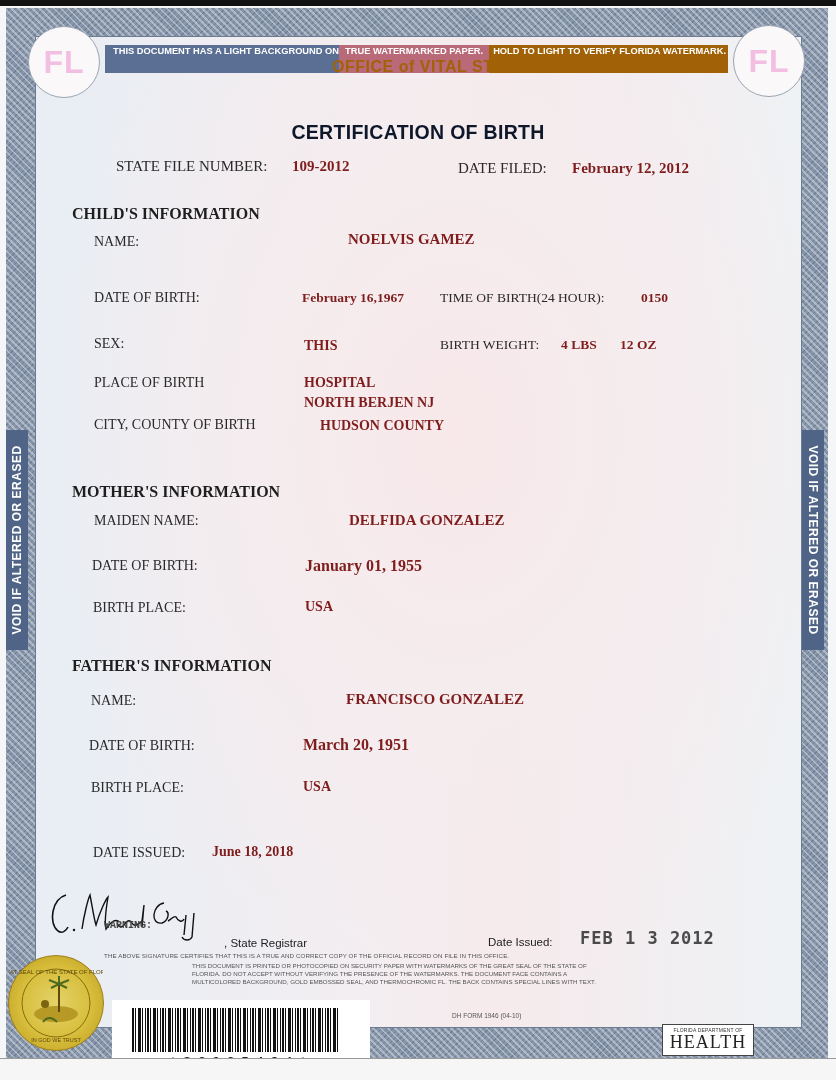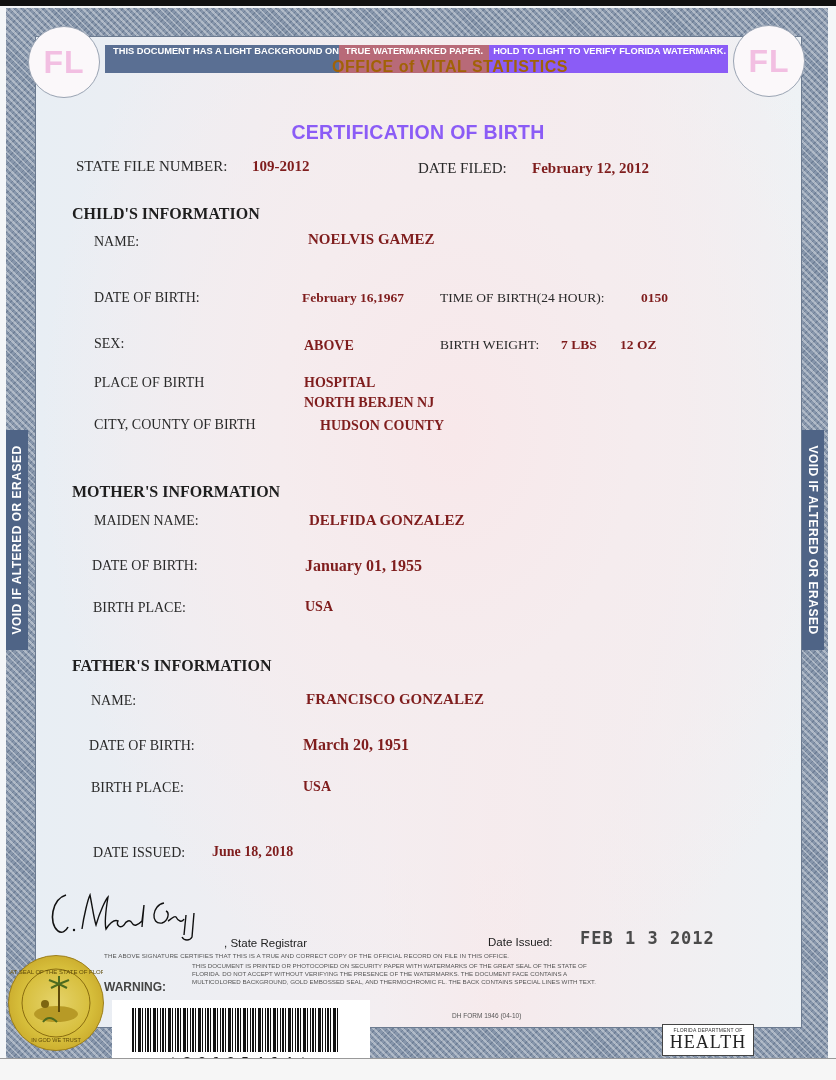--- a/index.html
+++ b/index.html
@@ -35,21 +35,21 @@
     font-family:"Liberation Sans", sans-serif; font-weight:bold; font-size:14px;
     text-align:center; line-height:22px; letter-spacing:0.3px;
   }
   .warning-banner {
     position:absolute; left:105px; top:45px; width:623px; height:28px;
     display:flex; font-family:"Liberation Sans", sans-serif; font-size:9.3px; font-weight:bold;
     color:#fff; line-height:12px; white-space:nowrap; overflow:hidden;
   }
   .warning-banner .b1 { background:#5a6f93; padding:0 0 0 8px; flex: 0 0 auto; }
   .warning-banner .b2 { background:#b86a78; padding:0 6px; flex:0 0 auto; }
-  .warning-banner .b3 { background:#8b5cf6; padding:0 4px; flex:1 1 auto; }
+  .warning-banner .b3 { background:#a16207; padding:0 4px; flex:1 1 auto; }
   .office {
     position:absolute; left:0; width:836px; top:58px; text-align:center;
     font-family:"Liberation Sans", sans-serif; font-weight:bold; font-size:16px; color:#a16207;
     letter-spacing:0.5px;
     padding-left:32px;
   }
   .fl-circle {
     position:absolute; width:70px; height:70px; border-radius:50%;
     background:#fbf8fa; border:1px solid #9aa4b3;
     font-family:"Liberation Sans", sans-serif; font-weight:bold; font-size:32px;
@@ -63,41 +63,41 @@
     display:flex; align-items:center; justify-content:center;
   }
   .side-band span { white-space:nowrap; letter-spacing:0.5px; }
   .side-left { left: 6px; top: 430px; }
   .side-left span { transform: rotate(-90deg); }
   .side-right { left: 802px; top: 430px; }
   .side-right span { transform: rotate(90deg); }
 
   .title {
     position:absolute; left:0; width:836px; top:121px; text-align:center;
-    font-family:"Liberation Sans", sans-serif; font-weight:bold; font-size:19.5px; color:#8b5cf6;
+    font-family:"Liberation Sans", sans-serif; font-weight:bold; font-size:19.5px; color:#0f172a;
     letter-spacing:0.3px;
   }
   .t { position:absolute; color:#222; font-size:14px; white-space:nowrap; }
   .lbl { font-family:"Liberation Serif", serif; font-weight:normal; color:#2a2a2a; }
   .val { font-family:"Liberation Serif", serif; font-weight:bold; color:#7f1d1d; }
   .sect { font-family:"Liberation Serif", serif; font-weight:bold; font-size:16px; color:#1e1e1e; }
   .big { font-size:16px; }
-  .mid { font-size:15px; }
+  .mid { font-size:15px;margin-left:40px; }
 
   .signature {
     position:absolute; left:44px; top:885px; width:180px; height:58px;
   }
   .small-sans { font-family:"Liberation Sans", sans-serif;text-align:center; }
   .cert-line {
     position:absolute; left:104px; top:952px; font-family:"Liberation Sans", sans-serif;
     font-size:6.2px; color:#555; white-space:nowrap; letter-spacing:0.1px;
   }
   .warn-label {
-    position:absolute; left:104px; top:980px; font-family:Liberation Sans, sans-serif;
-    font-weight:bold; font-size:12px; color:#444;
+    position:absolute; left:104px; top:920px; font-family:Liberation Mono, monospace;
+    font-weight:bold; font-size:10px; color:#444;
   }
   .warn-text {
     position:absolute; left:192px; top:962px; width:410px;
     font-family:"Liberation Sans", sans-serif; font-size:6.2px; line-height:7.8px; color:#555;
   }
   .seal {
     position:absolute; left:8px; top:955px; width:94px; height:94px; border-radius:50%;
     background: radial-gradient(circle, #e5d36a 0%, #d6bd3a 55%, #c8a82a 80%, #b8961e 100%);
     border:1px solid #9c7e1a;
   }
@@ -173,23 +173,23 @@
   <span class="t sect" style="left:72px; top:205px;">CHILD'S INFORMATION</span>
   <span class="t lbl" style="left:94px; top:234px;">NAME:</span>
   <span class="t val mid" style="left:308px; top:231px;">NOELVIS GAMEZ</span>
 
   <span class="t lbl" style="left:94px; top:290px;">DATE OF BIRTH:</span>
   <span class="t val" style="left:302px; top:290px; font-size:13.5px;">February 16,1967</span>
   <span class="t lbl" style="left:440px; top:290px; font-size:13.5px;">TIME OF BIRTH(24 HOUR):</span>
   <span class="t val" style="left:641px; top:290px; font-size:13.5px;">0150</span>
 
   <span class="t lbl" style="left:94px; top:336px;">SEX:</span>
-  <span class="t val" style="left:304px; top:338px;">ABOVE</span>
+  <span class="t val" style="left:304px; top:338px;">THIS</span>
   <span class="t lbl" style="left:440px; top:337px; font-size:13.5px;">BIRTH WEIGHT:</span>
-  <span class="t val" style="left:561px; top:337px; font-size:13.5px;">7 LBS</span>
+  <span class="t val" style="left:561px; top:337px; font-size:13.5px;">4 LBS</span>
   <span class="t val" style="left:620px; top:337px; font-size:13.5px;">12 OZ</span>
 
   <span class="t lbl" style="left:94px; top:375px;">PLACE OF BIRTH</span>
   <span class="t val" style="left:304px; top:375px;">HOSPITAL</span>
   <span class="t val" style="left:304px; top:395px;">NORTH BERJEN NJ</span>
 
   <span class="t lbl" style="left:94px; top:417px;">CITY, COUNTY OF BIRTH</span>
   <span class="t val" style="left:320px; top:418px;">HUDSON COUNTY</span>
 
   <span class="t sect" style="left:72px; top:483px;">MOTHER'S INFORMATION</span>

